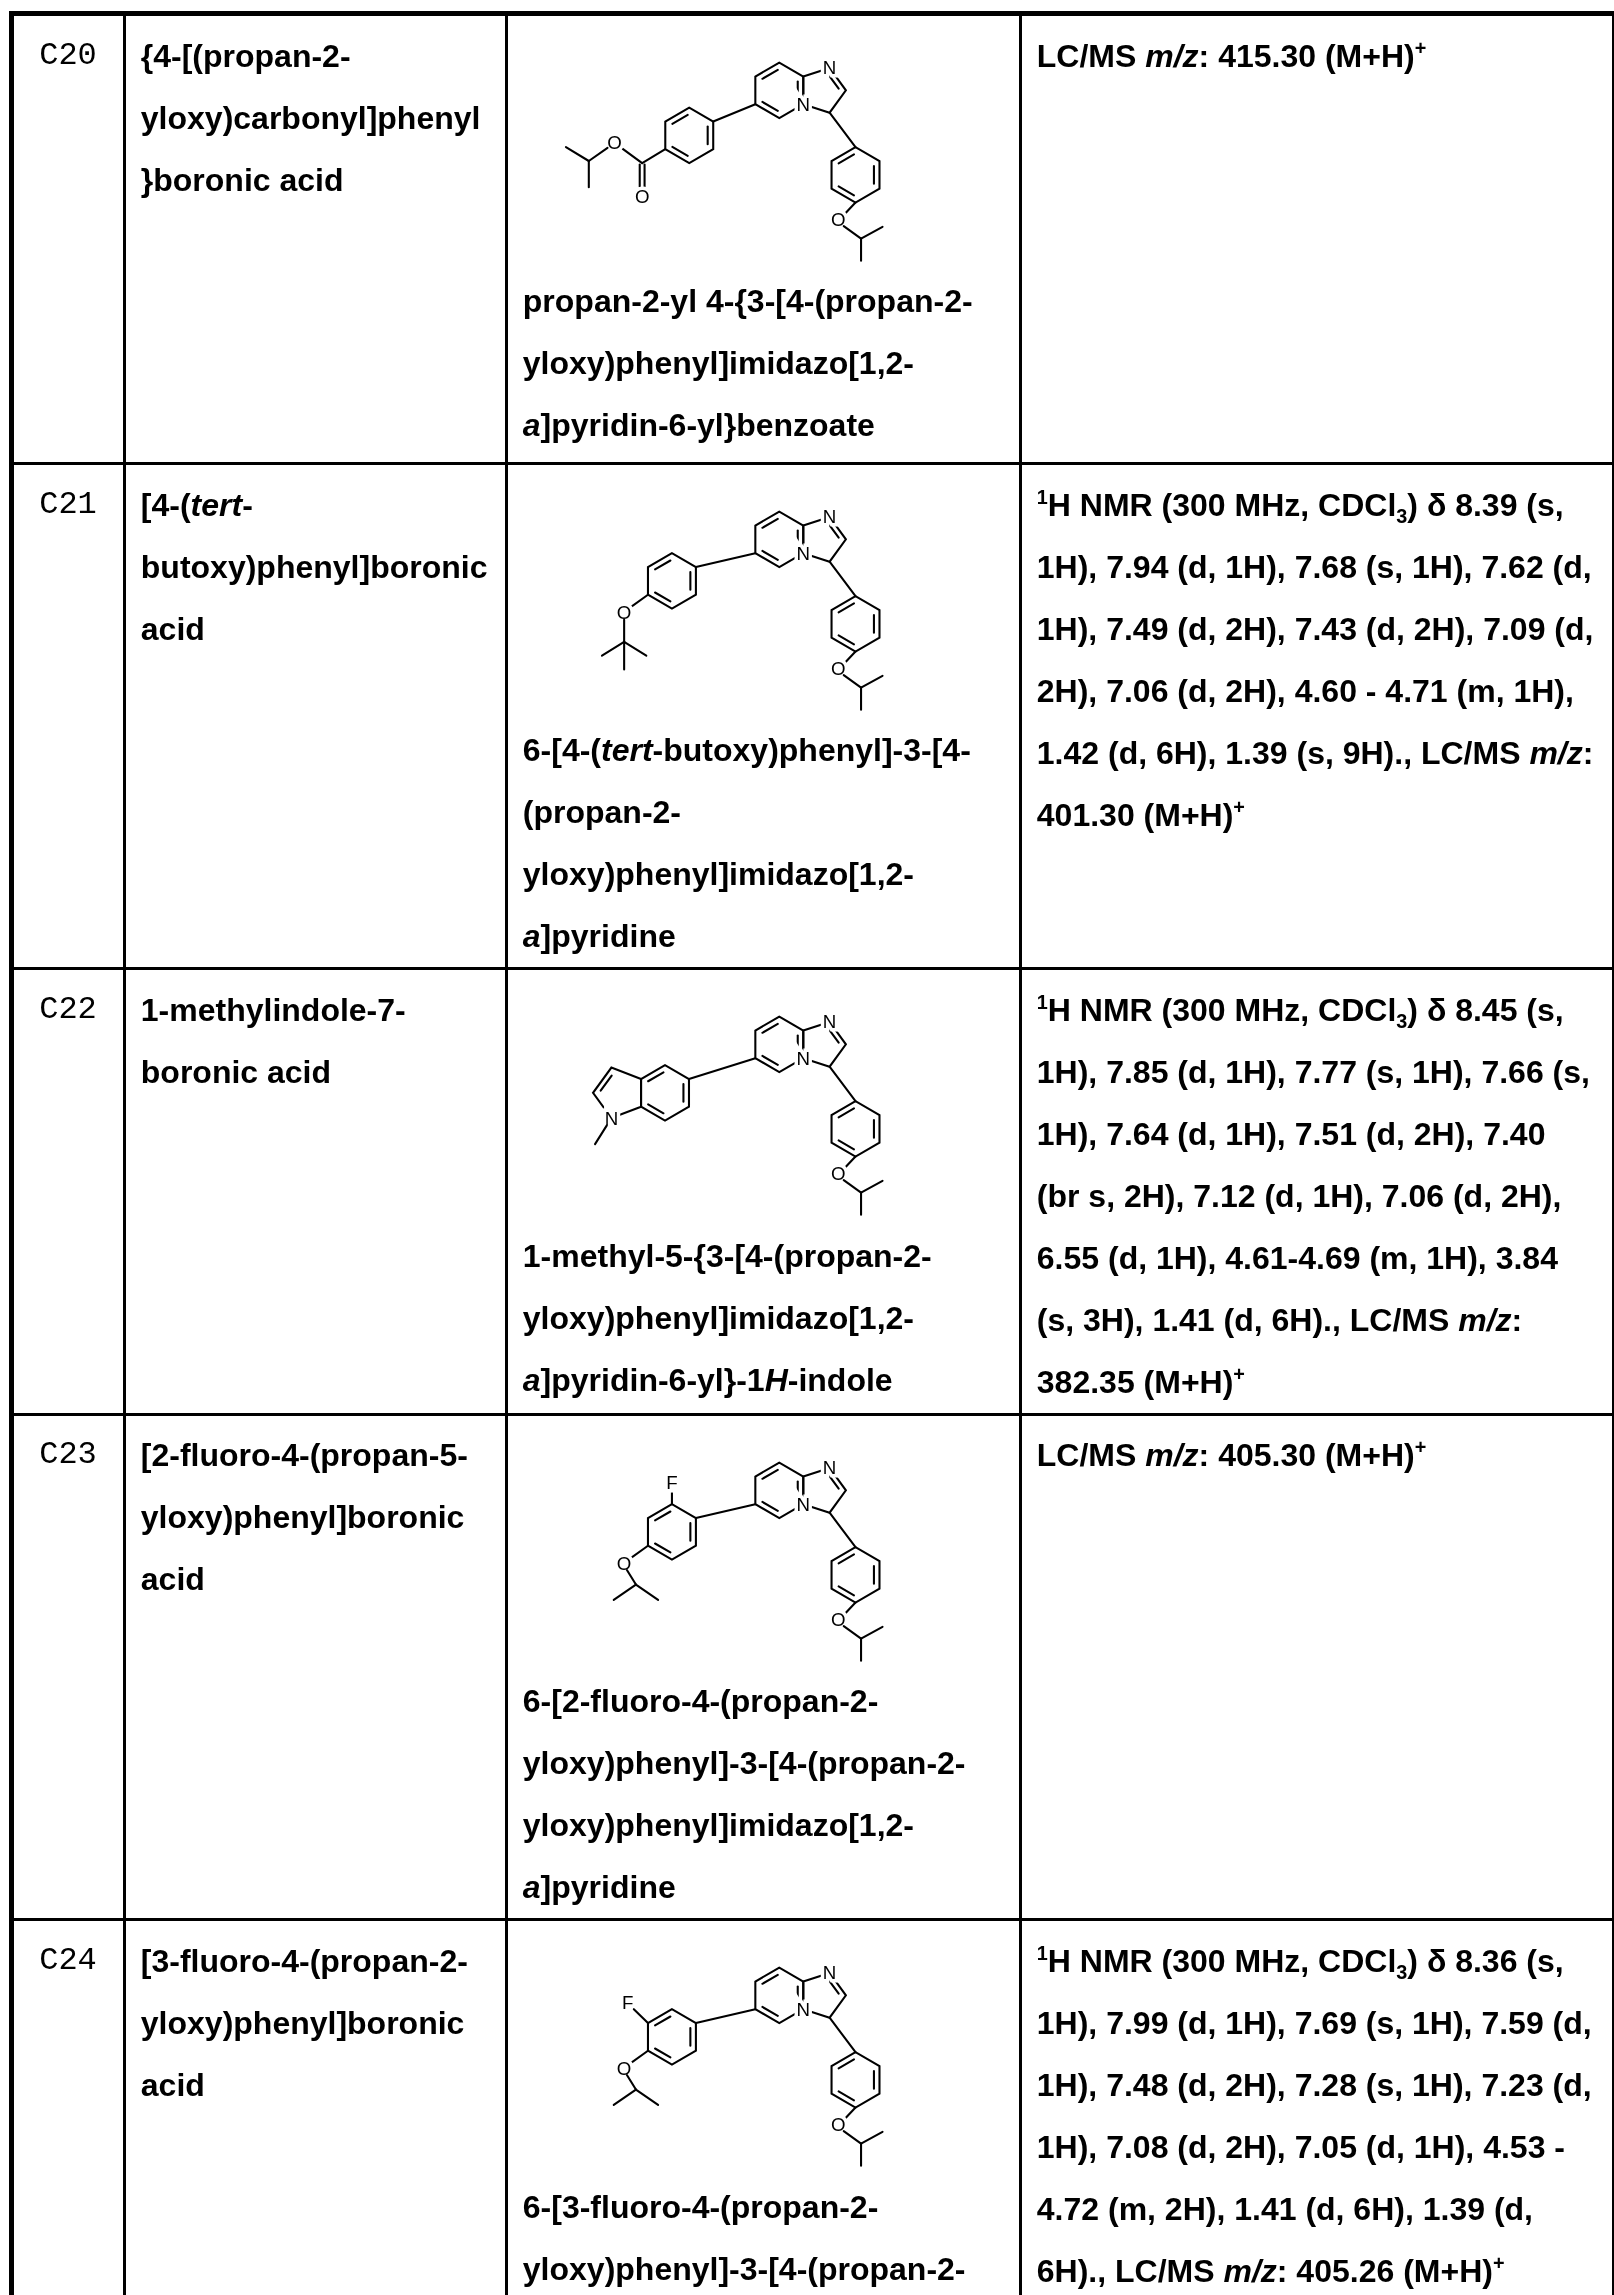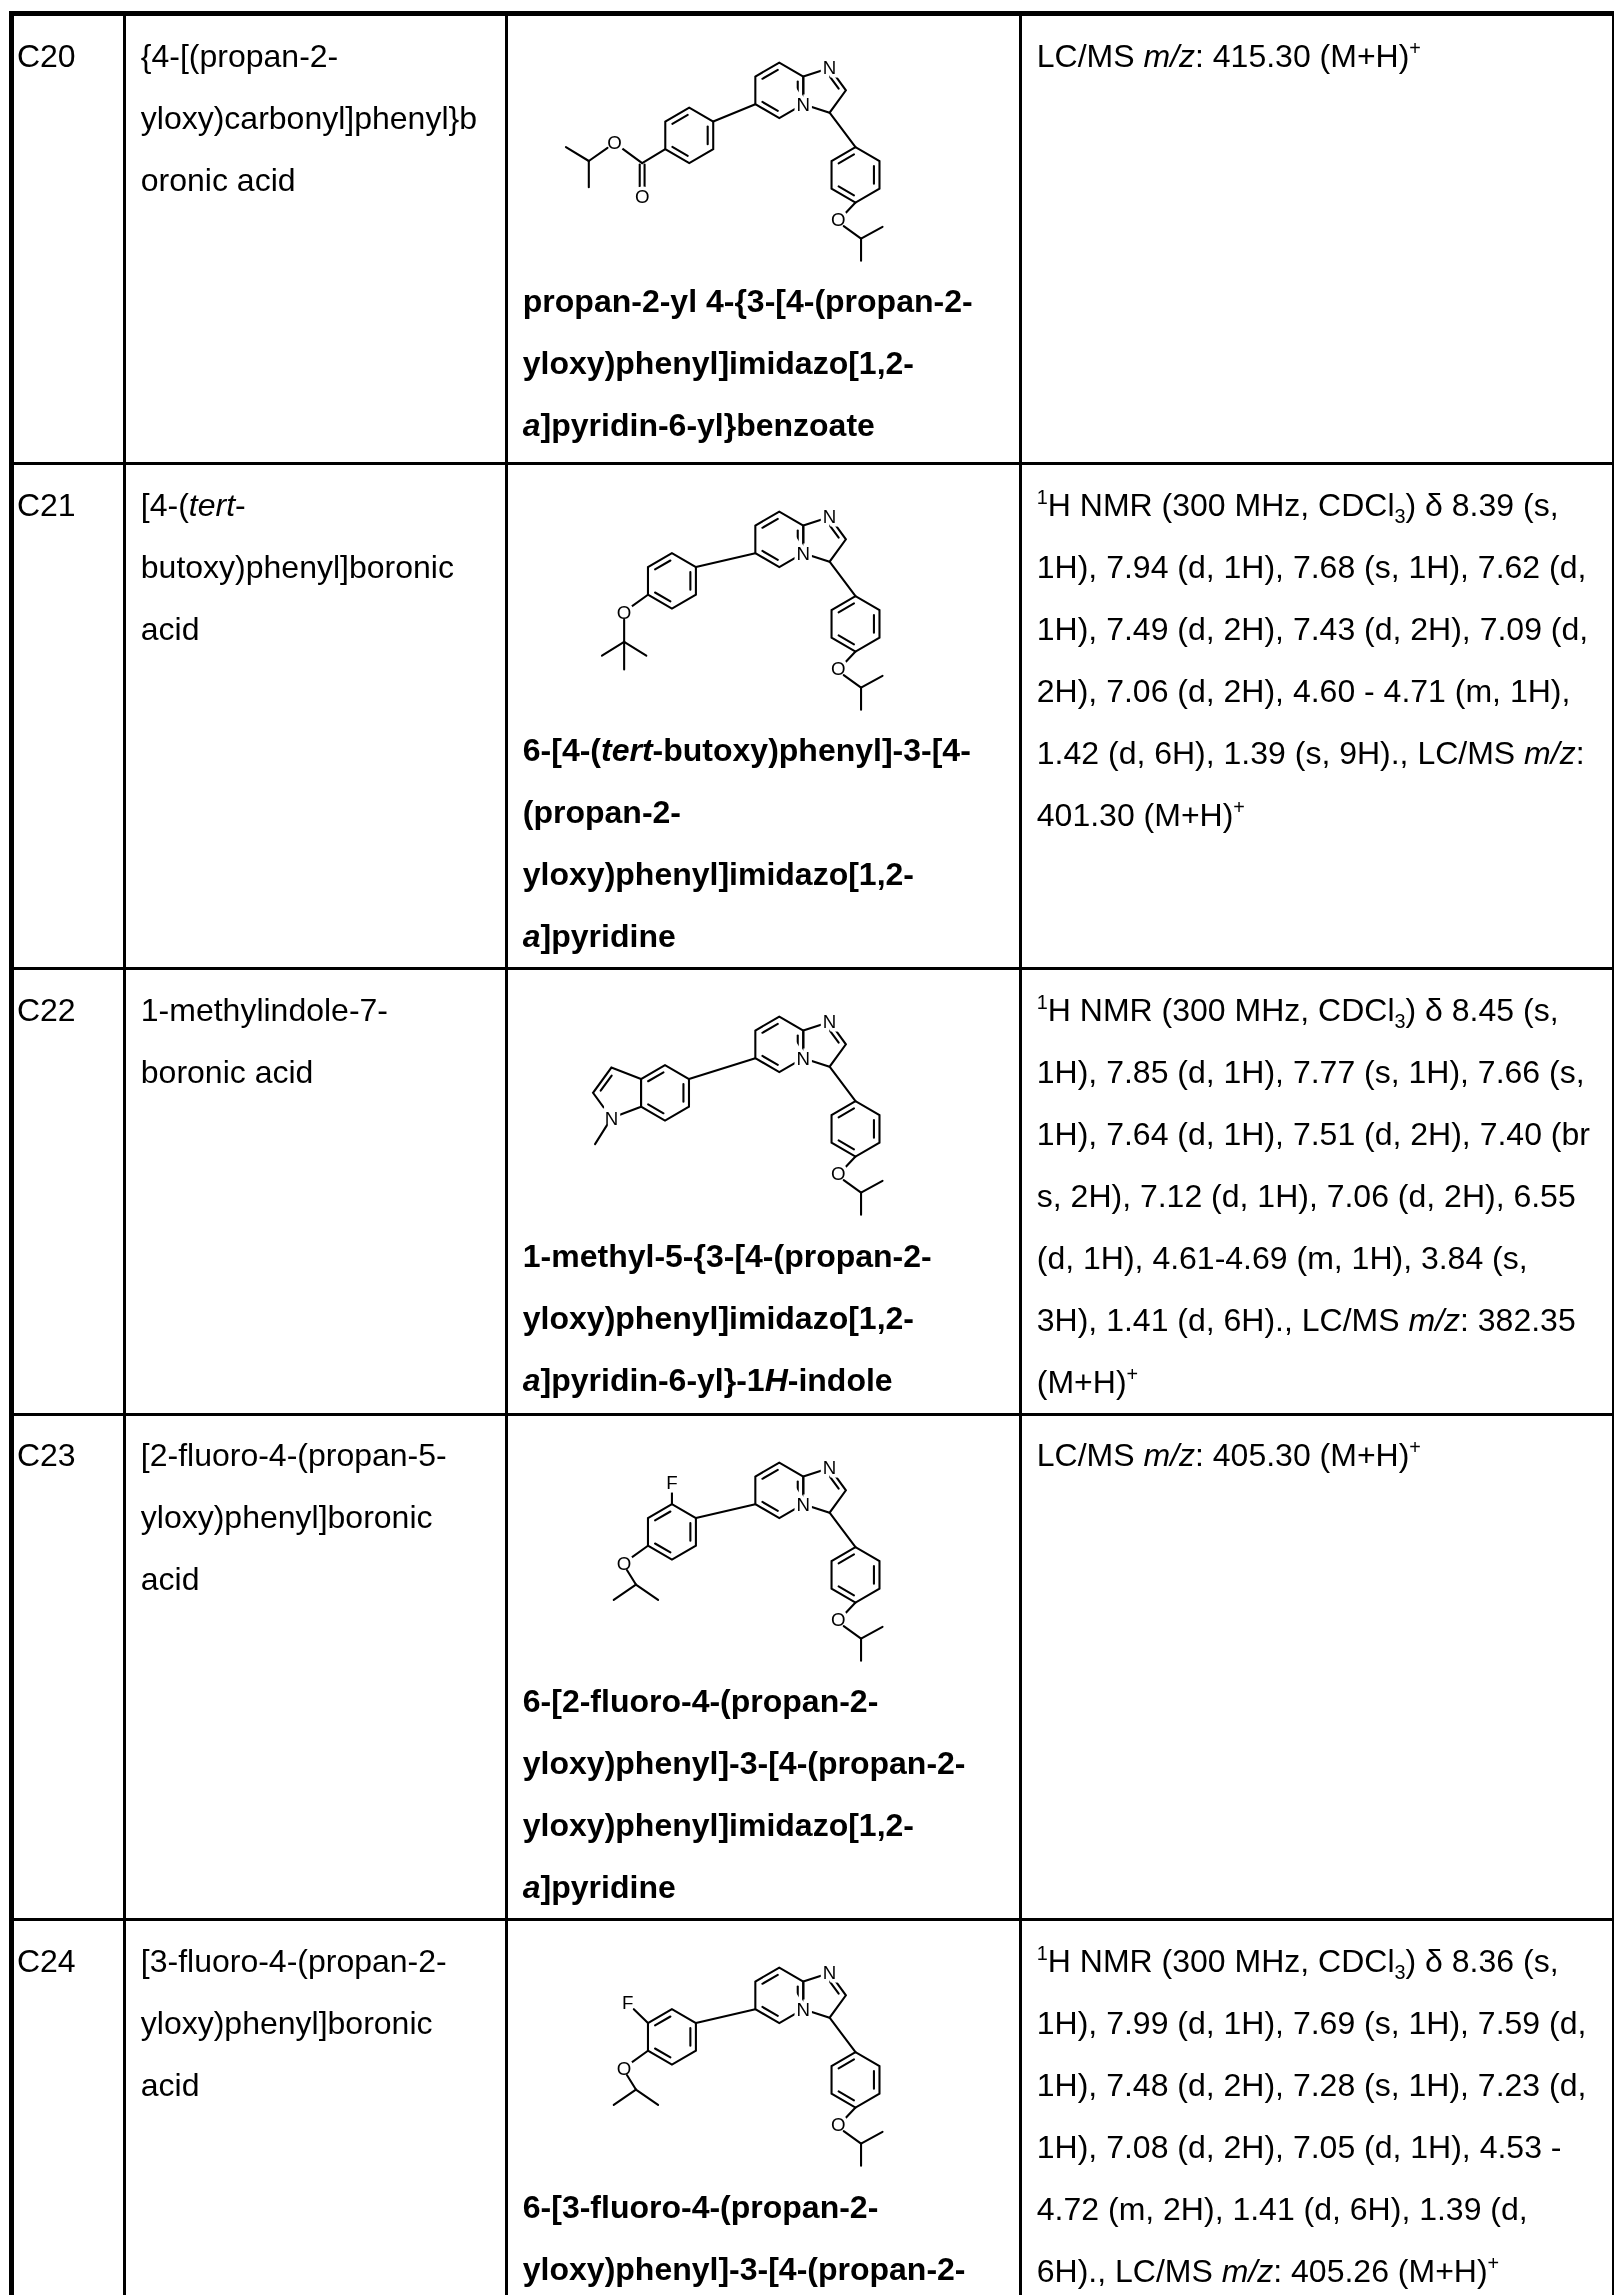--- a/index.html
+++ b/index.html
@@ -1,21 +1,21 @@
 <!DOCTYPE html>
 <html style="font-size:13.6px"><head>
 <meta charset="utf-8">
 <style>
   html,body{margin:0;padding:0;background:#fff;}
   body{width:1614px;height:2295px;position:relative;font-family:"Liberation Sans",sans-serif;color:#000;}
   .sheet{position:absolute;top:11px;left:8.5px;}
   table.cmpd{border-collapse:collapse;table-layout:fixed;width:1603px;border:5.1px solid #000;}
   td{border:3.4px solid #000;vertical-align:top;padding:8.5px 15.3px 0 15.3px;font-size:32px;line-height:62px;overflow:hidden;}
-  td.id-cell{padding-left:3.4px;padding-right:3.4px;}
-  td.name-cell,td.data-cell{overflow-wrap:anywhere;}
+  td.id-cell{text-align:center;padding-left:3.4px;padding-right:3.4px;font-family:Liberation Mono, monospace;}
+  td.name-cell,td.data-cell{overflow-wrap:anywhere;font-weight:bold;}
   td.struct-cell{padding-top:12px;}
   .structure{height:239px;}
   .structure svg{height:239px;display:block;}
   .pname{overflow-wrap:anywhere;margin-top:3.4px;font-weight:bold;}
   sup,sub{font-size:62%;line-height:0;}
   .mol line,.mol polygon{stroke:#000;stroke-width:3;fill:none;stroke-linecap:round;}
   .atom{font-size:27px;fill:#000;text-anchor:middle;dominant-baseline:central;
         stroke:#fff;stroke-width:10px;paint-order:stroke;font-family:"Liberation Sans",sans-serif;}
 </style>
 </head>

